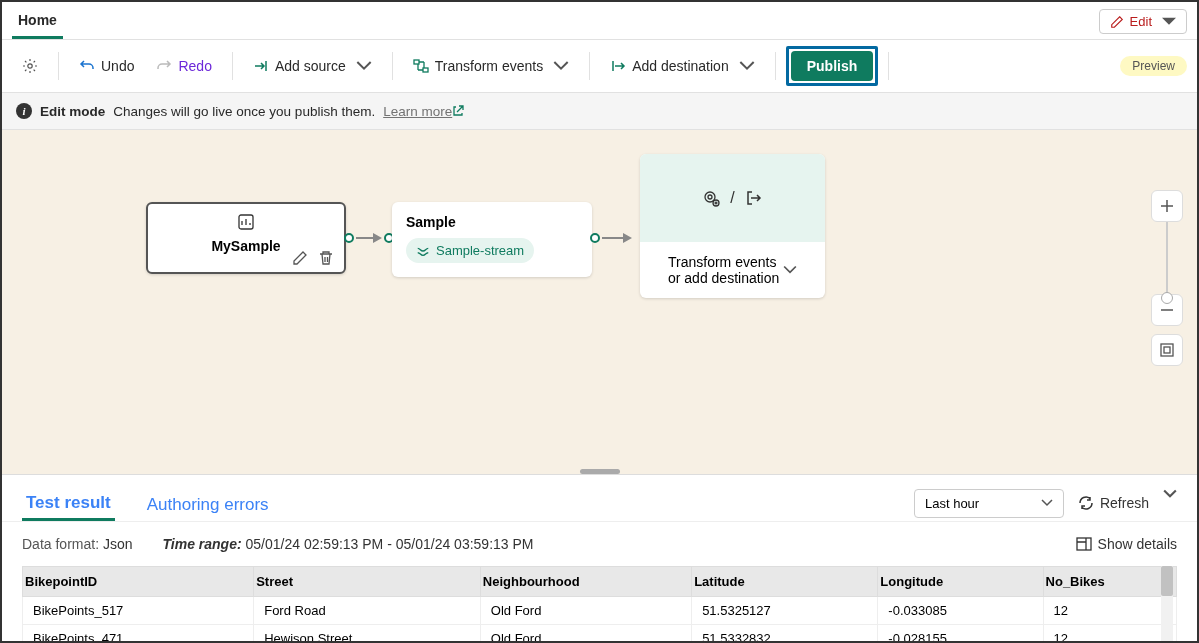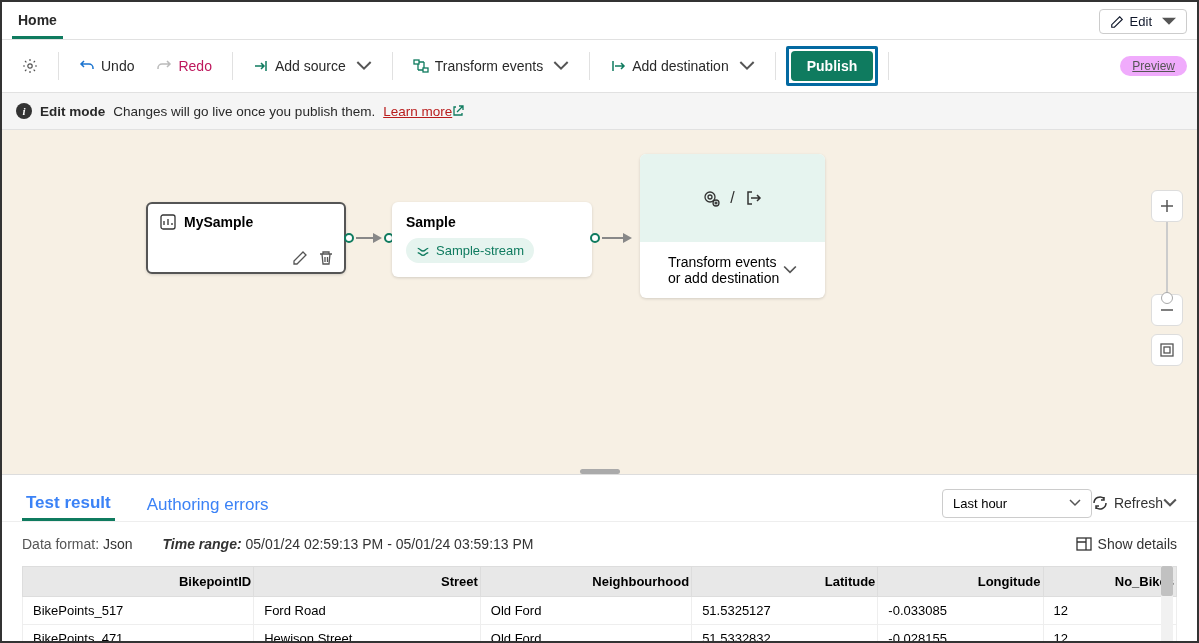--- a/index.html
+++ b/index.html
@@ -1,45 +1,45 @@
 <!DOCTYPE html>
 <html><head>
 <meta charset="utf-8">
 <style>
 * { box-sizing: border-box; margin: 0; padding: 0; font-family: "Segoe UI", Arial, sans-serif; }
 body { width: 1199px; height: 643px; overflow: hidden; background: #fff; border: 2px solid #333; }
 
 
 .tab-row { display: flex; align-items: center; justify-content: space-between; padding: 2px 10px 0 10px; border-bottom: 1px solid #e1e1e1; background:#fff; }
 .tab-home { font-size: 14px; font-weight: 700; padding: 8px 6px; border-bottom: 3px solid #0f7b5f; color:#292929; }
-.edit-btn { display:flex; align-items:center; gap:6px; border:1px solid #ccc; border-radius:4px; padding:4px 10px; font-size:13px; color:#0f172a; cursor:pointer; background:#fff; }
+.edit-btn { display:flex; align-items:center; gap:6px; border:1px solid #ccc; border-radius:4px; padding:4px 10px; font-size:13px; color:#b91c1c; cursor:pointer; background:#fff; }
 .edit-btn svg { width:14px; height:14px; }
 
 
 .toolbar { display:flex; align-items:center; gap:2px; padding: 6px 10px; border-bottom:1px solid #e1e1e1; background:#fff; position:relative; }
 .toolbar .sep { width:1px; height:28px; background:#e1e1e1; margin:0 8px; }
 .tbtn { display:flex; align-items:center; gap:6px; padding:6px 10px; font-size:14px; color:#292929; border-radius:4px; cursor:pointer; }
-.tbtn.disabled { color:#be185d; cursor:default; }
+.tbtn.disabled { color:#6d28d9; cursor:default; }
 .tbtn svg { width:16px; height:16px; }
 .chev { margin-left:4px; }
 .publish-wrap { border:3px solid #0369a1; border-radius:2px; padding:2px; }
 .publish-btn { background:#0f7b5f; color:#fff; font-weight:600; font-size:14px; padding:7px 16px; border-radius:4px; cursor:pointer; border:none; }
-.preview-pill { margin-left:auto; background:#f0abfc; color:#555; font-size:12px; padding:3px 12px; border-radius:10px;text-decoration:underline; }
+.preview-pill { margin-left:auto; background:#fef9c3; color:#555; font-size:12px; padding:3px 12px; border-radius:10px; }
 
 
 .info-bar { display:flex; align-items:center; gap:8px; background:#f5f5f5; border-bottom:1px solid #e1e1e1; padding:10px 14px; font-size:13.5px; color:#292929; }
 .info-bar .mode { font-weight:600; }
-.info-bar a { color:#b91c1c; text-decoration:underline; display:flex; align-items:center; }
+.info-bar a { color:#737373; text-decoration:underline; display:flex; align-items:center; }
 .info-icon-circle { width:16px; height:16px; border-radius:50%; background:#333; color:#fff; display:flex; align-items:center; justify-content:center; font-size:11px; font-weight:bold; font-style:italic; font-family: Georgia, serif; }
 
 
 .canvas { position:relative; background:#f7f0e4; height:344px; }
 .node { position:absolute; background:#fff; border-radius:6px; box-shadow:0 1px 3px rgba(0,0,0,0.15); }
 .node-source { left:144px; top:72px; width:200px; height:72px; border:2px solid #555; padding:10px 12px; }
-.node-source .title-row { display:flex; align-items:center; gap:8px; font-weight:600; font-size:14px; }
+.node-source .title-row { display:flex; align-items:center; gap:8px; font-weight:600; font-size:14px;flex-direction:column; }
 .node-source .actions { position:absolute; bottom:6px; right:10px; display:flex; gap:10px; color:#555; }
 .node-source .actions svg { width:16px; height:16px; cursor:pointer; }
 
 .node-stream { left:390px; top:72px; width:200px; padding:12px 14px 14px 14px; }
 .node-stream .node-label { font-weight:600; font-size:14px; margin-bottom:8px; }
 .stream-chip { display:flex; align-items:center; gap:6px; background:#e6f4ef; color:#0f7b5f; font-size:13px; padding:5px 10px; border-radius:14px; width:fit-content; }
 
 .node-dest { left:638px; top:24px; width:185px; }
 .dest-top { background:#e6f4ef; height:88px; display:flex; align-items:center; justify-content:center; gap:10px; border-radius:6px 6px 0 0; color:#333; }
 .dest-top svg { width:18px; height:18px; }
@@ -58,34 +58,34 @@
 .zhandle { position:absolute; width:12px; height:12px; border-radius:50%; border:1px solid #aaa; background:#fff; left:-5px; top:70px; }
 
 
 .drag-handle { position:absolute; bottom:0; left:50%; transform:translateX(-50%); width:40px; height:5px; background:#aaa; border-radius:3px; }
 
 
 .bottom-panel { background:#fff; border-top:1px solid #ddd; }
 .bp-tabs { display:flex; align-items:center; padding: 10px 20px 0 20px; border-bottom:1px solid #eee; }
 .bp-tab { font-size:17px; padding:8px 4px 5px 4px; margin-right:28px; cursor:pointer; color:#3b82f6; }
 .bp-tab.active { font-weight:600; border-bottom:3px solid #0f7b5f; }
-.bp-right { margin-left:auto; display:flex; align-items:center; }
+.bp-right { margin-left:auto; display:flex; gap:14px; }
 .select-box { border:1px solid #ccc; border-radius:4px; padding:6px 10px; font-size:13px; width:150px; display:flex; justify-content:space-between; align-items:center; cursor:pointer; }
 .refresh-btn { display:flex; align-items:center; gap:6px; font-size:14px; cursor:pointer; color:#333; }
 .refresh-btn svg { width:16px; height:16px; }
 .chev-standalone { cursor:pointer; }
 
 .bp-meta { display:flex; align-items:center; padding:14px 20px; font-size:14px; color:#333; gap:30px; }
 .bp-meta .lbl { color:#555; }
 .bp-meta .strong { font-weight:600;font-style:italic; }
 .show-details { margin-left:auto; display:flex; align-items:center; gap:6px; cursor:pointer; font-size:14px; }
 
 
 .data-table { width:calc(100% - 40px); margin:0 20px; border-collapse:collapse; font-size:13px; }
-.data-table th { background:#e8e8e8; text-align:right; font-weight:600; padding:7px 2px; border:1px solid #ddd;margin-left:24px; }
+.data-table th { background:#e8e8e8; text-align:left; font-weight:600; padding:7px 2px; border:1px solid #ddd;margin-left:24px; }
 .data-table td { padding:6px 10px; border:1px solid #eee; }
 .table-wrap { position:relative; }
 .scroll-track { position:absolute; right:24px; top:0; width:12px; height:100%; background:#f1f1f1; }
 .scroll-thumb { width:100%; height:30px; background:#c1c1c1; border-radius:2px; }
 
 svg { flex-shrink:0; }
 </style>
 </head>
 <body>
 

